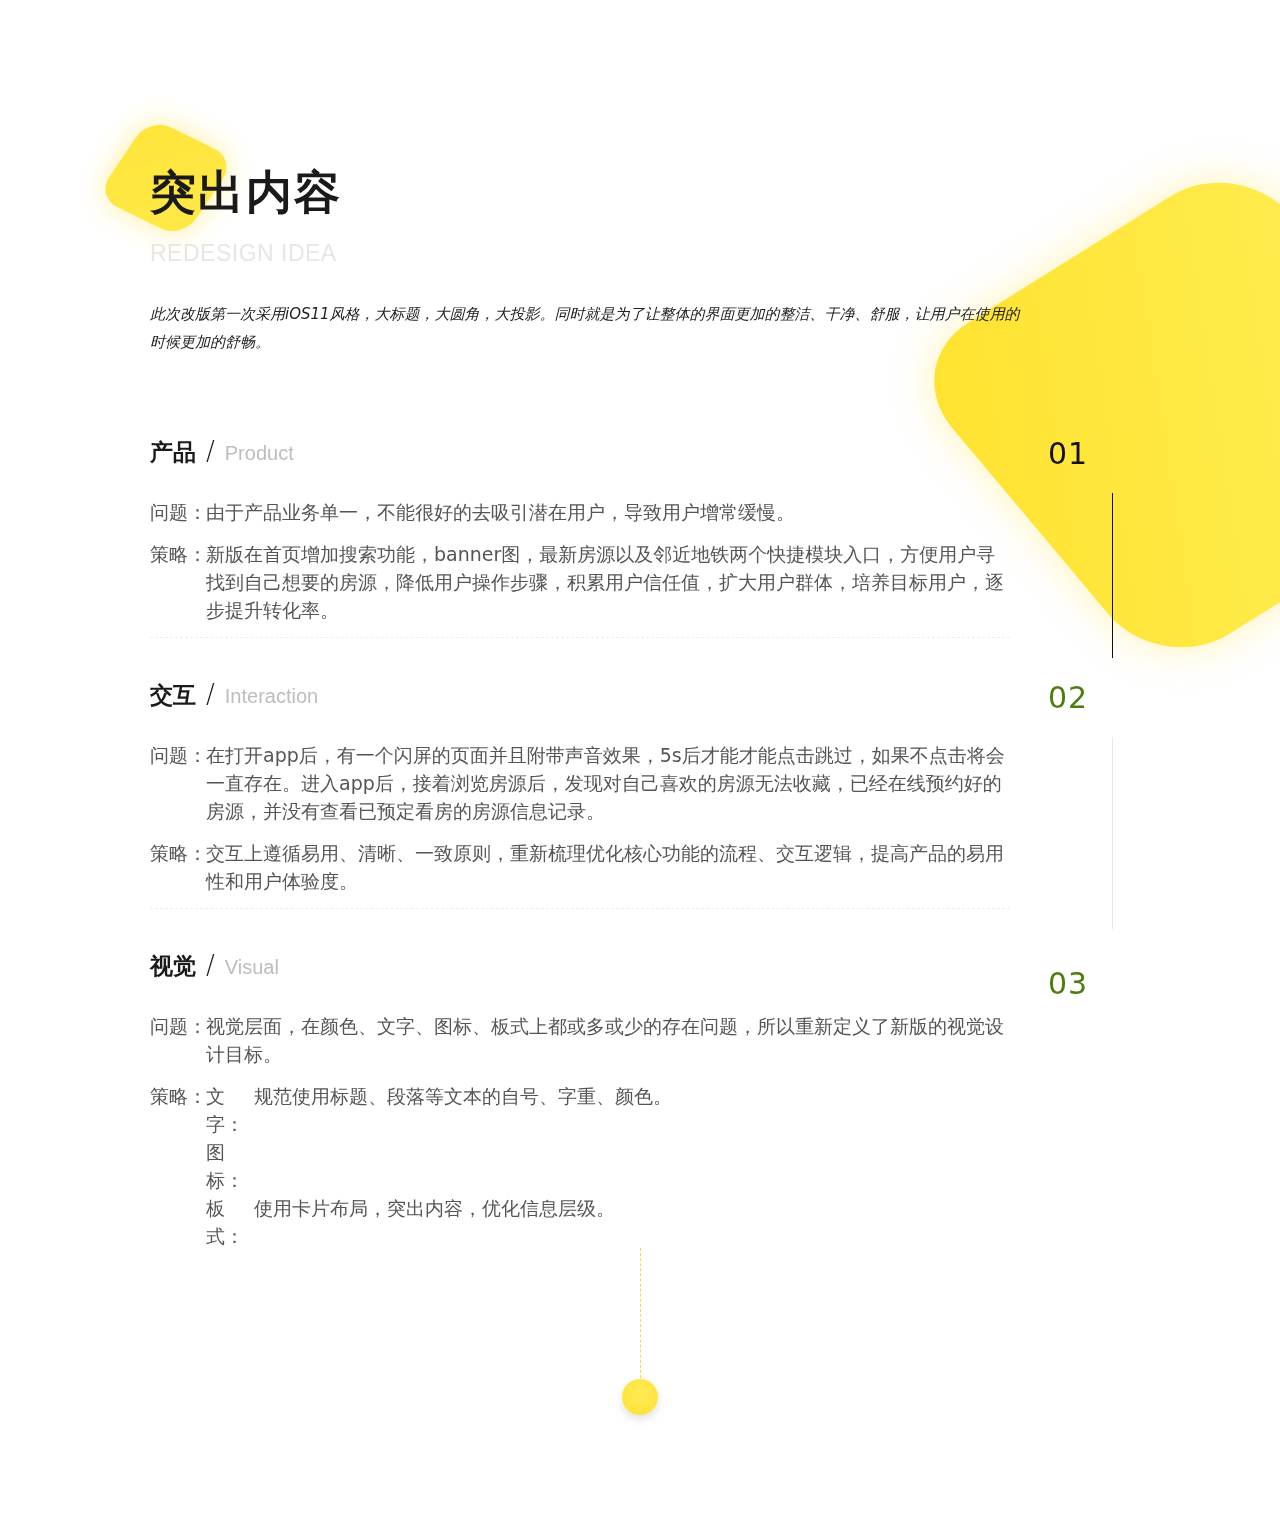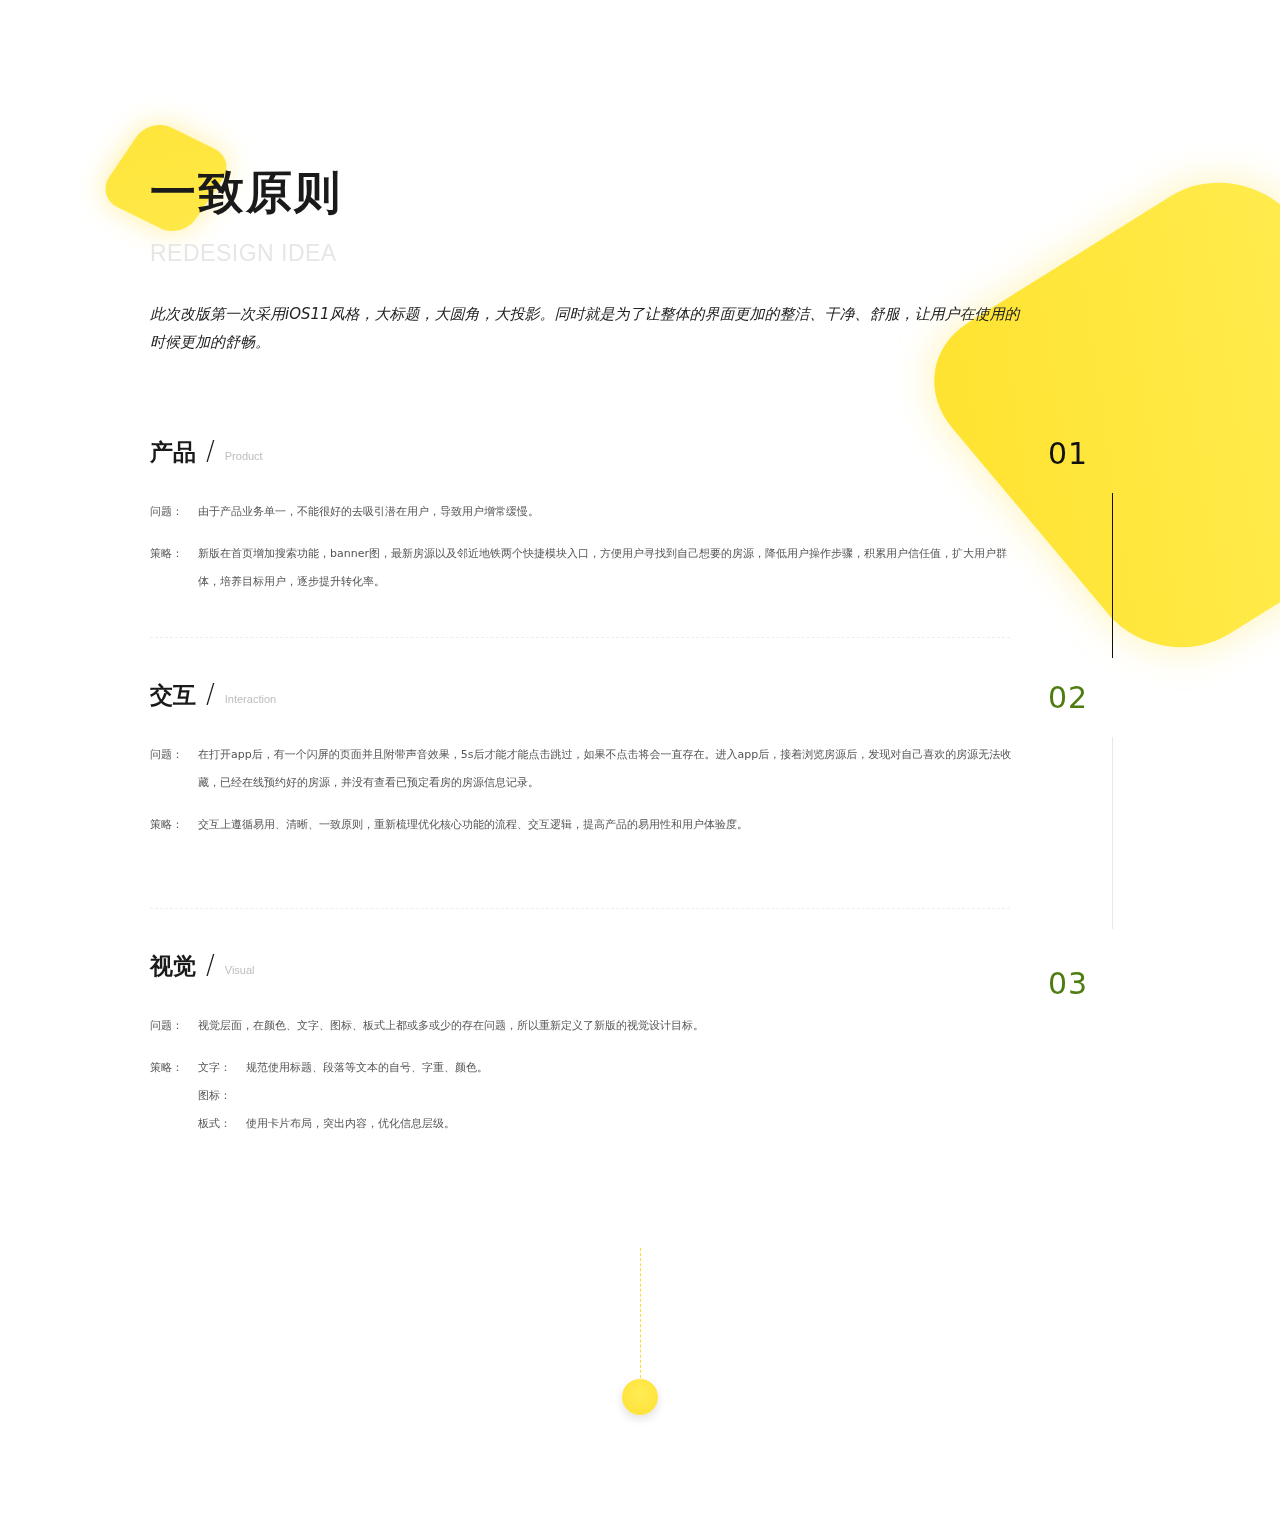--- a/index.html
+++ b/index.html
@@ -58,23 +58,23 @@
       font-size: 15px;
       line-height: 28px;
       color: #222;
       font-style: italic;
     }
 
     .section { position: absolute; left: 150px; width: 870px; }
     .sec-head { display: flex; align-items: baseline; height: 36px; }
     .sec-cn { font-size: 23px; font-weight: bold; color: #1a1a1a; }
     .sec-slash { font-size: 26px; color: #1a1a1a; margin: 0 10px 0 10px; font-weight: 300; }
-    .sec-en { font-size: 11px; color: #bdbdbd; font-family: "Liberation Sans", sans-serif; }
+    .sec-en { font-size: 20px; color: #bdbdbd; font-family: "Liberation Sans", sans-serif; }
 
-    .row { display: flex; font-size: 11px; line-height: 28px; color: #555; margin-top: 14px; }
+    .row { display: flex; font-size: 19px; line-height: 28px; color: #555; margin-top: 14px; gap: 8px; }
     .row .lbl { width: 48px; flex-shrink: 0; white-space: nowrap; }
     .row .txt { flex: 1; padding-right: 8px; }
     .subrow { display: flex; }
     .subrow .sublbl { width: 48px; flex-shrink: 0; }
 
     .divider {
       position: absolute; left: 150px; width: 860px; height: 0;
       border-top: 1px dashed #eeeeee;
     }
 
@@ -102,21 +102,21 @@
     }
   </style>
 </head>
 <body>
 
 <div class="page">
 
   <div class="blob-big"></div>
   <div class="blob-small"></div>
 
-  <h1 class="title">一致原则</h1>
+  <h1 class="title">突出内容</h1>
   <div class="subtitle">REDESIGN IDEA</div>
   <p class="intro">此次改版第一次采用iOS11风格，大标题，大圆角，大投影。同时就是为了让整体的界面更加的整洁、干净、舒服，让用户在使用的时候更加的舒畅。</p>
 
   <div class="section" style="top:436px;">
     <div class="sec-head">
       <span class="sec-cn">产品</span>
       <span class="sec-slash">/</span>
       <span class="sec-en">Product</span>
     </div>
     <div class="row" style="margin-top:26px;">

